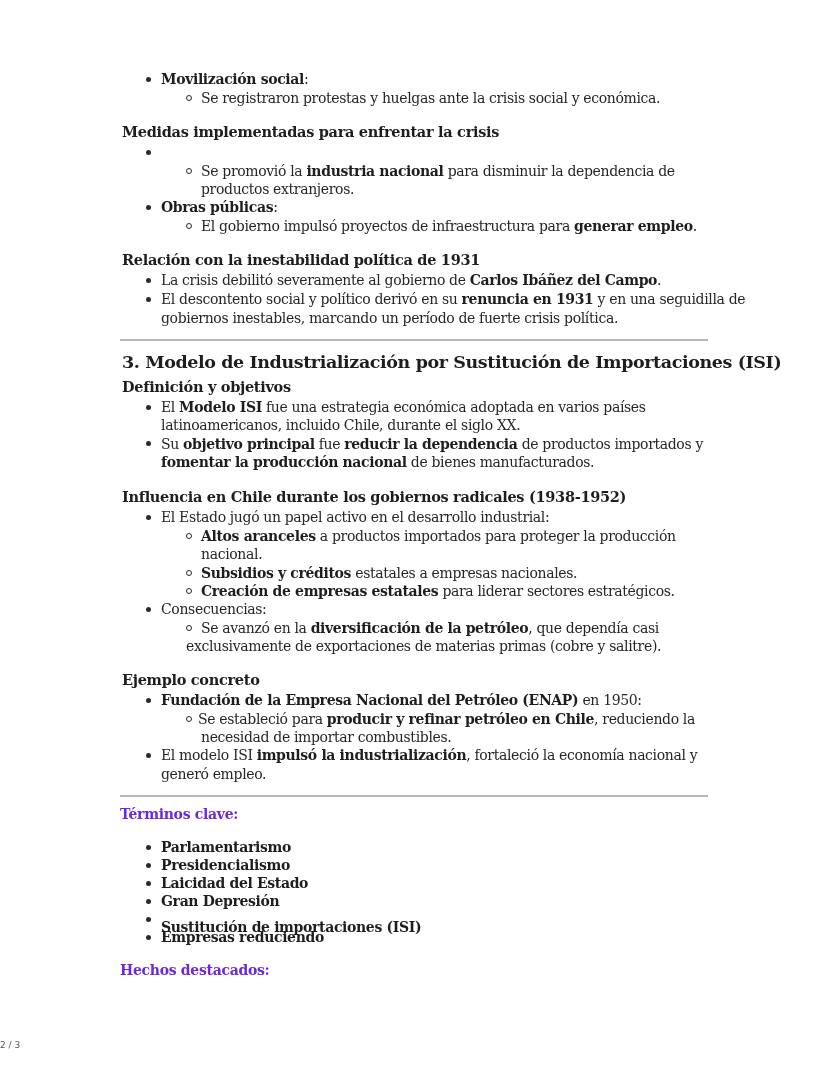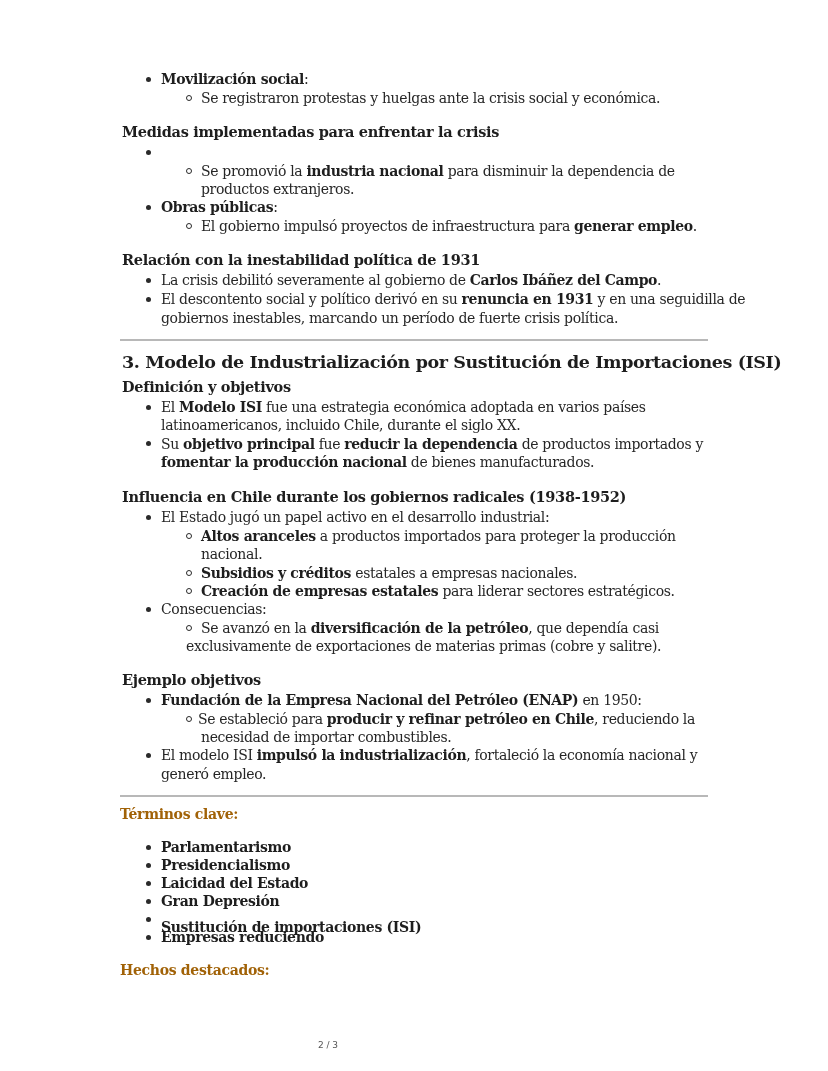--- a/index.html
+++ b/index.html
@@ -10,35 +10,35 @@
     }
     .page { position: absolute; left: 0; top: 0; width: 828px; height: 1071px; }
     .line {
       position: absolute; white-space: nowrap;
       font-size: 14px; line-height: 18px; letter-spacing: -0.35px;
       font-family: "DejaVu Serif", serif; color: #262626;
     }
     .line b { font-weight: bold; color: #1e1e1e; }
     .h3 { font-size: 14.5px; font-weight: bold; color: #1e1e1e; letter-spacing: -0.3px; }
     .h2 { font-size: 17.5px; font-weight: bold; color: #1e1e1e; letter-spacing: -0.4px; line-height: 22px; }
-    .strong-label { font-size: 14px; font-weight: bold; color: #a16207; letter-spacing: -0.3px; text-align: right; }
+    .strong-label { font-size: 14px; font-weight: bold; color: #6d28d9; letter-spacing: -0.3px; text-align: right; }
     .bullet {
       position: absolute; width: 5px; height: 5px; border-radius: 50%;
       background: #2a2a2a;
     }
     .circle {
       position: absolute; width: 4px; height: 4px; border-radius: 50%;
       border: 1.2px solid #2a2a2a; background: transparent;
     }
     .rule {
       position: absolute; left: 120px; width: 588px; height: 2px;
       background: #b8b8b8;
     }
     .pagenum {
-      position: absolute; left: 0; width: 656px; top: 1040px; text-align: center;
+      position: absolute; left: 0; width: 656px; top: 1040px; 
       font-family: "DejaVu Sans", sans-serif; font-size: 9px; color: #555555;
     }
   </style>
 </head>
 <body>
 
 <div class="page">
 
   <div class="bullet" style="left:146px; top:77px;"></div>
   <div class="line" style="left:161px; top:70px;"><b>Movilización social</b><span>:</span></div>
@@ -85,21 +85,21 @@
   <div class="circle" style="left:186px; top:570px;"></div>
   <div class="line" style="left:201px; top:564px;"><b>Subsidios y créditos</b><span> estatales a empresas nacionales.</span></div>
   <div class="circle" style="left:186px; top:588px;"></div>
   <div class="line" style="left:201px; top:582px;"><b>Creación de empresas estatales</b><span> para liderar sectores estratégicos.</span></div>
   <div class="bullet" style="left:146px; top:607px;"></div>
   <div class="line" style="left:161px; top:600px;">Consecuencias:</div>
   <div class="circle" style="left:186px; top:625px;"></div>
   <div class="line" style="left:201px; top:619px;"><span>Se avanzó en la </span><b>diversificación de la petróleo</b><span>, que dependía casi</span></div>
   <div class="line" style="left:186px; top:637px;">exclusivamente de exportaciones de materias primas (cobre y salitre).</div>
 
-  <div class="line h3" style="left:122px; top:671px;">Ejemplo objetivos</div>
+  <div class="line h3" style="left:122px; top:671px;">Ejemplo concreto</div>
   <div class="bullet" style="left:146px; top:698px;"></div>
   <div class="line" style="left:161px; top:691px;"><b>Fundación de la Empresa Nacional del Petróleo (ENAP)</b><span> en 1950:</span></div>
   <div class="circle" style="left:186px; top:716px;"></div>
   <div class="line" style="left:198px; top:710px;"><span>Se estableció para </span><b>producir y refinar petróleo en Chile</b><span>, reduciendo la</span></div>
   <div class="line" style="left:201px; top:728px;">necesidad de importar combustibles.</div>
   <div class="bullet" style="left:146px; top:753px;"></div>
   <div class="line" style="left:161px; top:746px;"><span>El modelo ISI </span><b>impulsó la industrialización</b><span>, fortaleció la economía nacional y</span></div>
   <div class="line" style="left:161px; top:765px;">generó empleo.</div>
 
   <div class="rule" style="top:795px;"></div>

